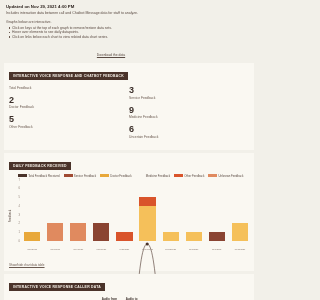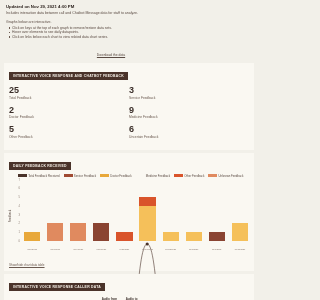--- a/index.html
+++ b/index.html
@@ -93,21 +93,20 @@
     <div class="dl-row">
       <span class="dl-link">Download the data</span>
     </div>
   </div>
 
   <div class="card">
     <div class="sect-tab">INTERACTIVE VOICE RESPONSE AND CHATBOT FEEDBACK</div>
     <div class="kpi-grid">
       <div class="kpi-col">
         <div class="kpi">
-          <div class="kpi-val">25</div>
           <div class="kpi-lbl">Total Feedback</div>
         </div>
         <div class="kpi">
           <div class="kpi-val">2</div>
           <div class="kpi-lbl">Doctor Feedback</div>
         </div>
         <div class="kpi">
           <div class="kpi-val">5</div>
           <div class="kpi-lbl">Other Feedback</div>
         </div>

